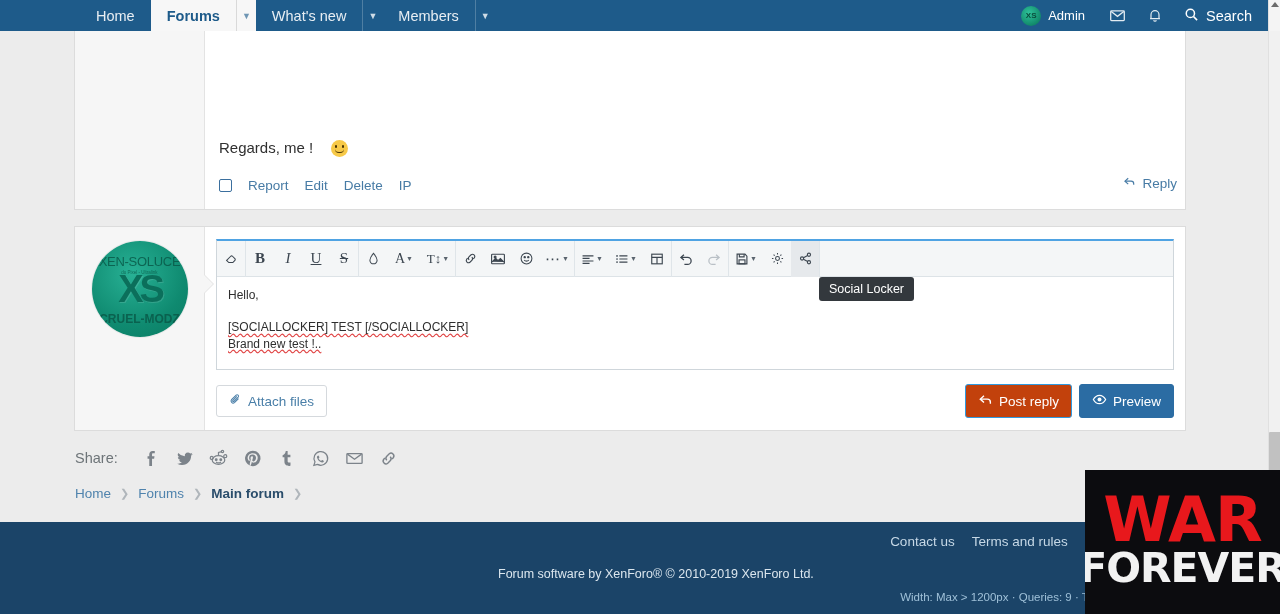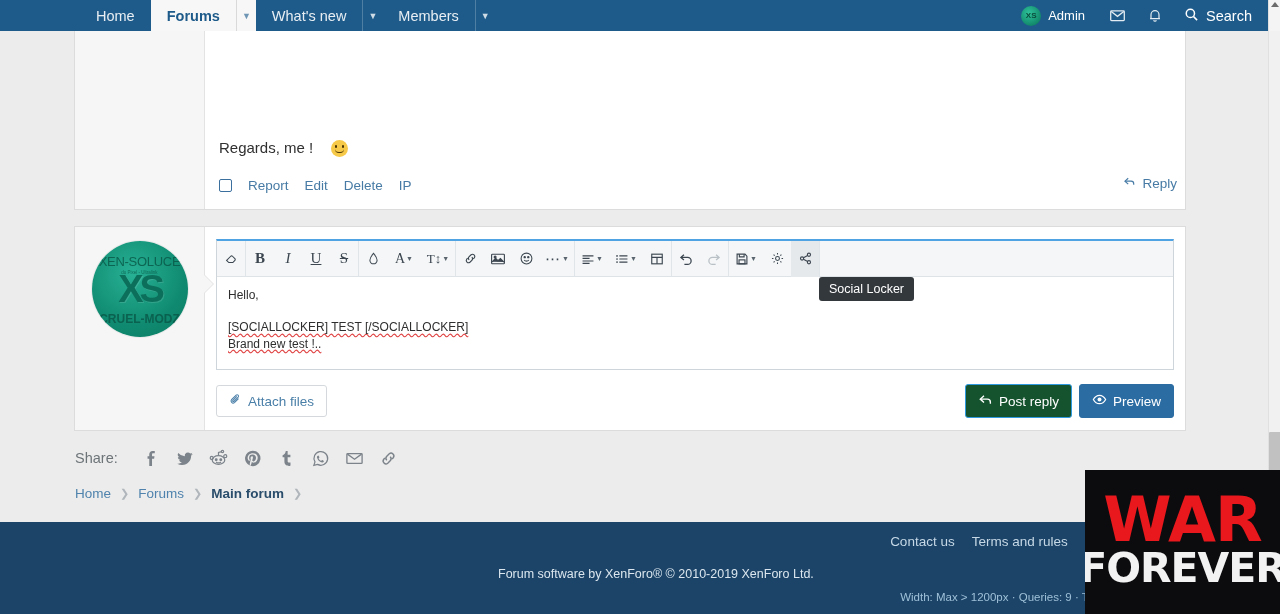--- a/index.html
+++ b/index.html
@@ -166,21 +166,21 @@
   .spell { text-decoration: underline wavy #e04343; text-decoration-skip-ink: none; }
 
   .editor-footer {
     display: flex; align-items: center; margin-top: 14px;
   }
   .btn {
     display: inline-flex; align-items: center; gap: 6px; cursor: pointer;
     font-size: 13.5px; border-radius: 3px; padding: 7px 12px; white-space: nowrap;
   }
   .btn-attach { border: 1px solid #d5d9dd; background: #fff; color: #4a7fa8; }
-  .btn-post { background: #14532d; color: #fff; border: 1px solid #2f9ae0; margin-left: auto; }
+  .btn-post { background: #c2410c; color: #fff; border: 1px solid #2f9ae0; margin-left: auto; }
   .btn-preview { background: #2b6ca3; color: #fff; border: 1px solid #2b6ca3; margin-left: 7px; }
 
   
   .share-row {
     position: absolute; top: 410px; left: 0; width: 1112px;
     display: flex; align-items: center; gap: 0px; padding-left: 1px;
   }
   .share-label { font-size: 14.5px; color: #6d7478; margin-right: 16px; }
   .share-ic {
     width: 34px; height: 34px; display: flex; align-items: center;

